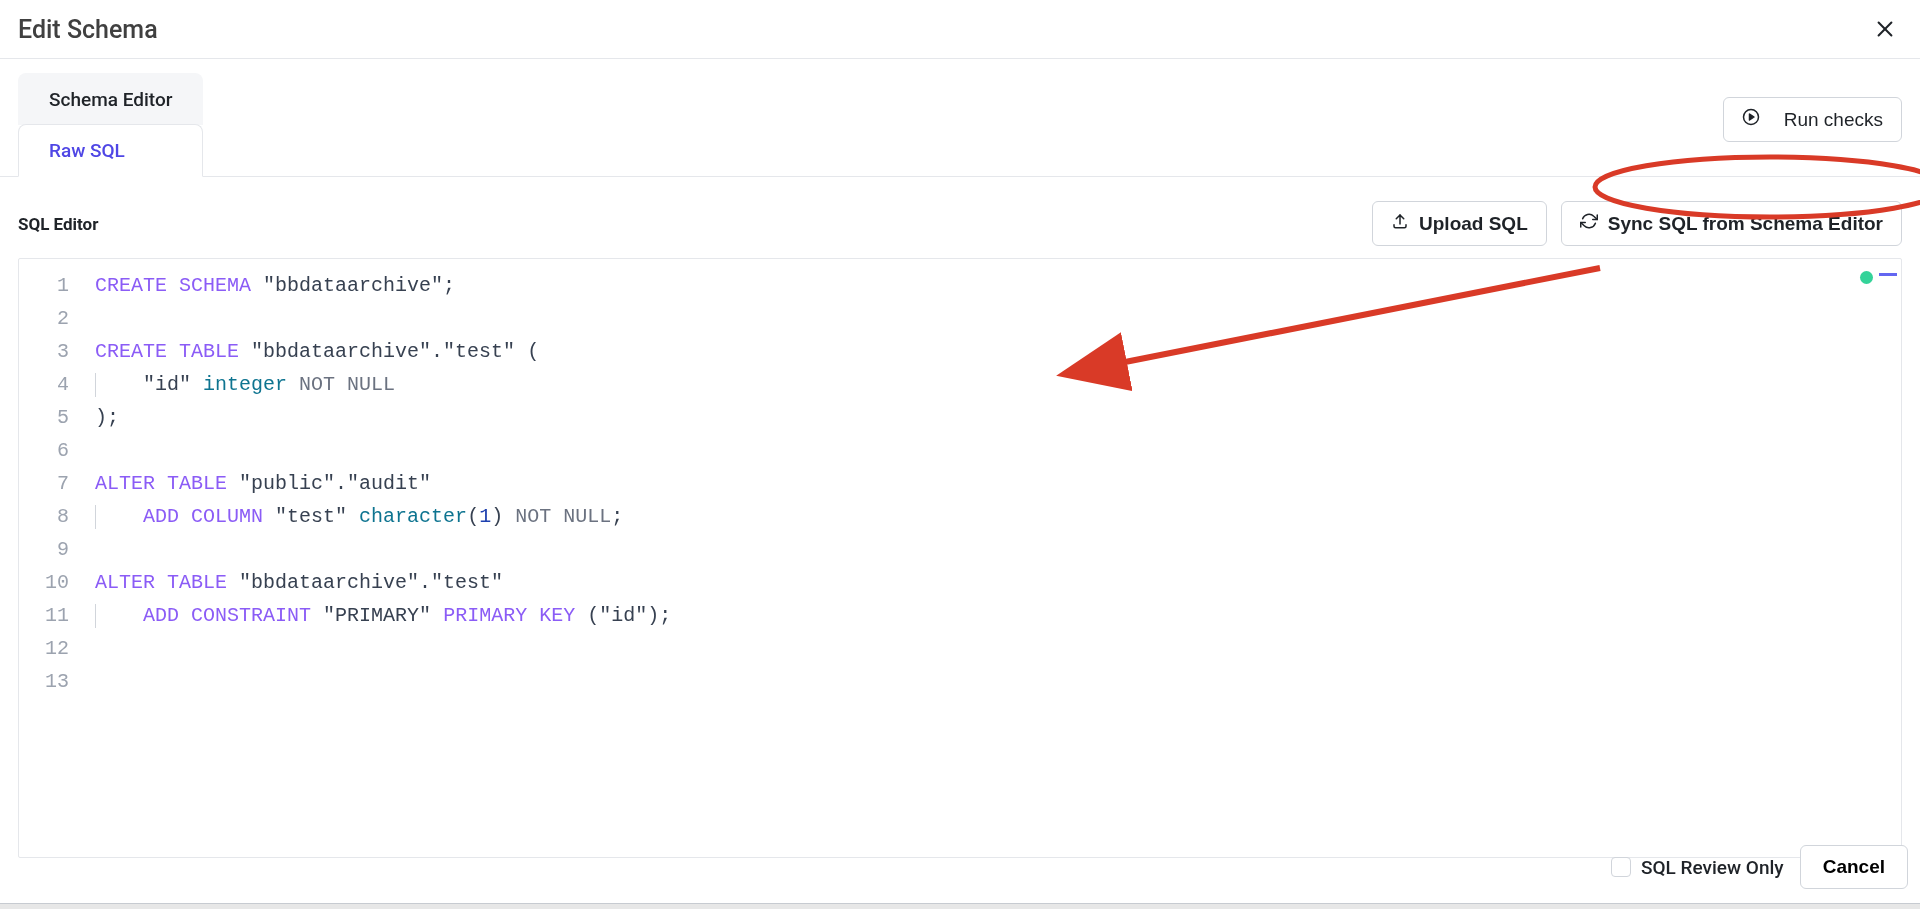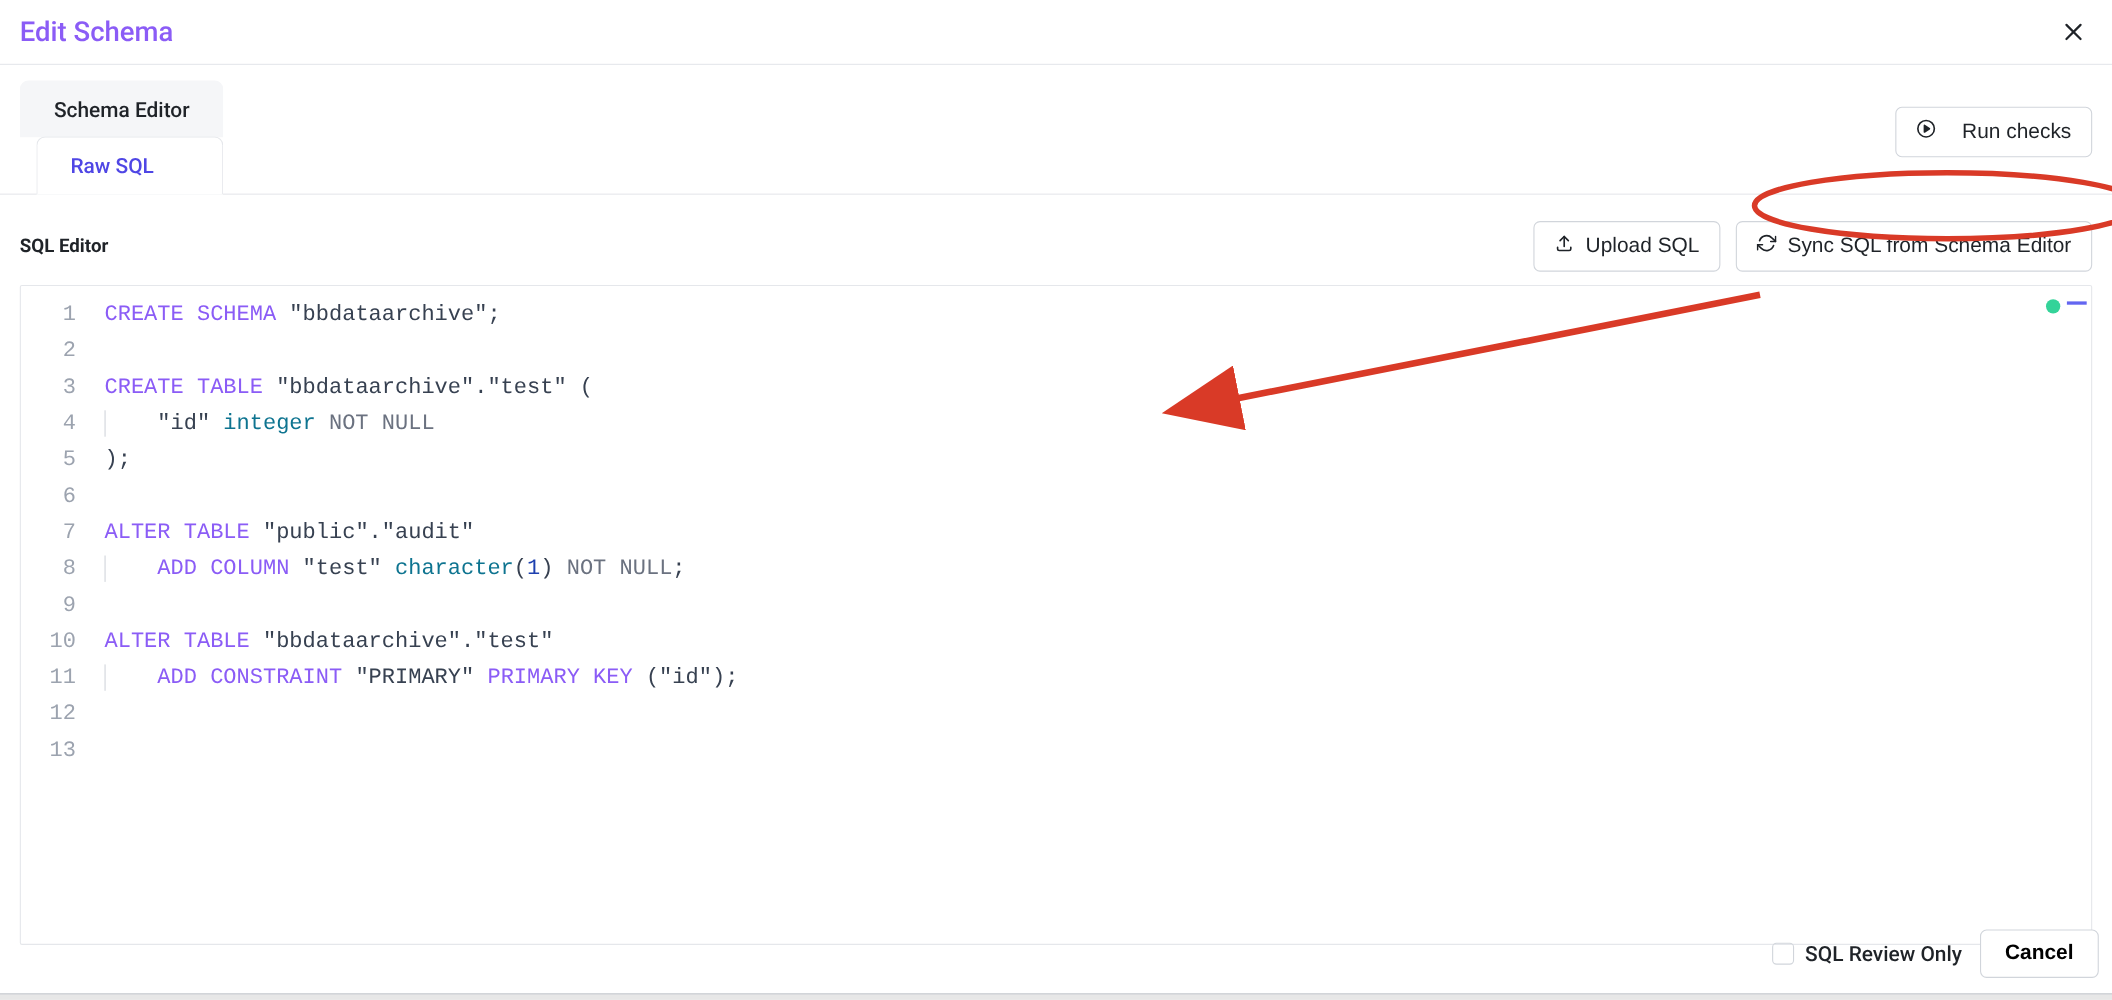--- a/index.html
+++ b/index.html
@@ -17,21 +17,21 @@
   .header {
     display: flex;
     align-items: center;
     justify-content: space-between;
     padding: 14px 20px 14px 18px;
     border-bottom: 1px solid #e5e7eb;
   }
   .header-title {
     font-size: 25px;
     font-weight: 500;
-    color: #8b5cf6;
+    color: #404040;
   }
   .close-btn {
     background: none;
     border: none;
     cursor: pointer;
     padding: 4px;
   }
   .close-btn svg { display:block; }
 
   
@@ -61,21 +61,20 @@
     background: #f5f6f8;
     color: #1f2328;
     margin-bottom: -1px;
   }
   .tab.active {
     border: 1px solid #e5e7eb;
     border-bottom: 1px solid #fff;
     color: #4f46e5;
     background: #fff;
     margin-bottom: -1px;
-    margin-left: 15px;
   }
   .run-checks-btn {
     display: inline-flex;
     align-items: center;
     gap: 24px;
     background: #fff;
     border: 1px solid #d1d5db;
     border-radius: 6px;
     padding: 10px 18px;
     font-size: 19px;
@@ -102,21 +101,21 @@
   }
   .action-btn {
     display: inline-flex;
     align-items: center;
     gap: 10px;
     background: #fff;
     border: 1px solid #d1d5db;
     border-radius: 6px;
     padding: 10px 18px;
     font-size: 19px;
-    font-weight: 400;
+    font-weight: 700;
     cursor: pointer;
     color: #1f2328;
   }
 
   
   .editor-wrap {
     margin: 0 18px;
     border: 1px solid #e5e7eb;
     height: 600px;
     border-radius: 2px;

